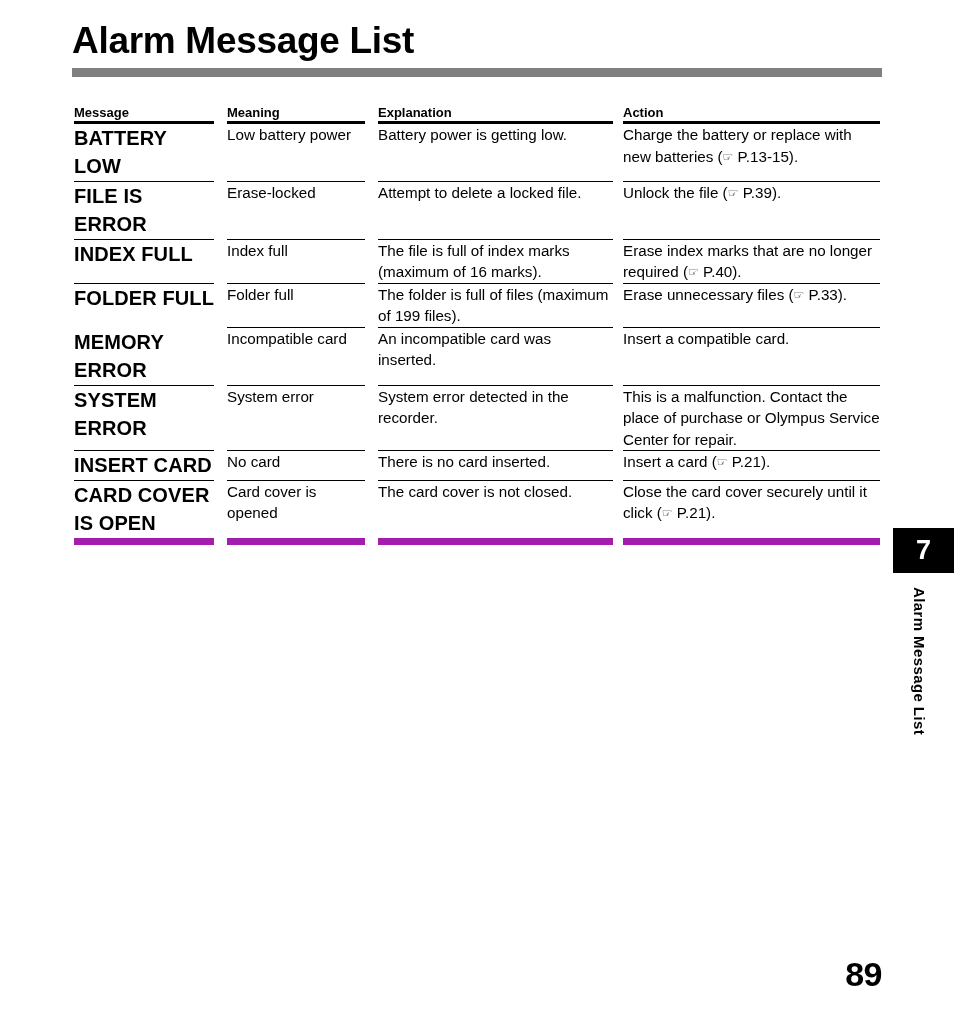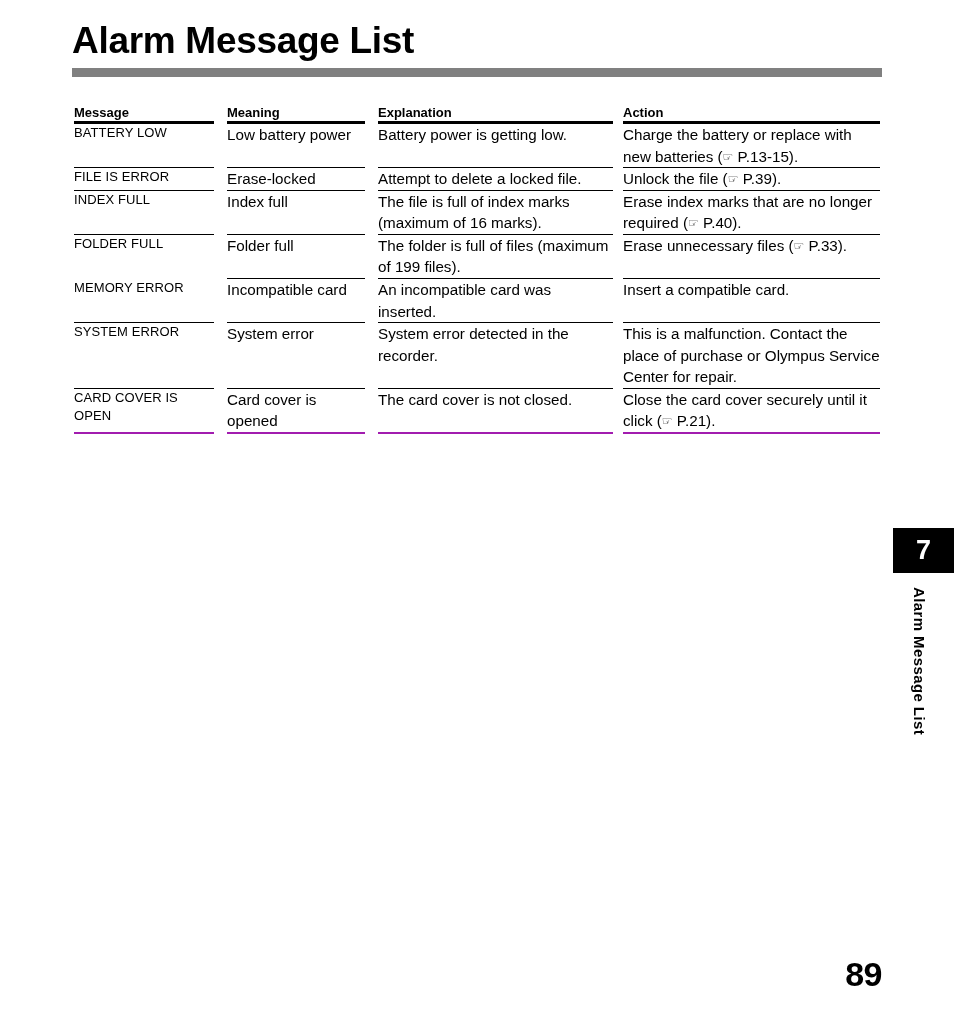--- a/index.html
+++ b/index.html
@@ -73,29 +73,29 @@
   }
 
   
   .cell {
     font-size: 15.2px;
     line-height: 1.42;
     padding: 5px 4px 7px 2px;
     border-bottom: 1px solid #000;
   }
   .cell.msg {
-    font-weight: normal;
-    font-size: 13px;
+    font-weight: bold;
+    font-size: 20px;
     letter-spacing: 0.1px;
     margin-left: 24px;
   }
   
   .cell.no-rule { border-bottom: 0; }
   
-  .cell.thick-bottom { border-bottom: 2px solid #a21caf; }
+  .cell.thick-bottom { border-bottom: 7px solid #a21caf; }
 
   .ref-icon {
     font-size: 12px;
     vertical-align: 1px;
     letter-spacing: 0;
   }
 
   
   #side-tab {
     position: absolute;
@@ -212,20 +212,29 @@
       <tr>
         <td class="cell msg">SYSTEM ERROR</td>
         <td class="gapcell"></td>
         <td class="cell ">System error</td>
         <td class="gapcell"></td>
         <td class="cell ">System error detected in the recorder.</td>
         <td class="gapcell"></td>
         <td class="cell "><span>This is a malfunction. Contact the place of purchase or Olympus Service Center for repair.</span><span></span></td>
       </tr>
       <tr>
+        <td class="cell msg">INSERT CARD</td>
+        <td class="gapcell"></td>
+        <td class="cell ">No card</td>
+        <td class="gapcell"></td>
+        <td class="cell ">There is no card inserted.</td>
+        <td class="gapcell"></td>
+        <td class="cell "><span>Insert a card (</span><span class="ref-icon">☞</span><span> P.21).</span></td>
+      </tr>
+      <tr>
         <td class="cell msg thick-bottom">CARD  COVER IS OPEN</td>
         <td class="gapcell"></td>
         <td class="cell  thick-bottom">Card cover is opened</td>
         <td class="gapcell"></td>
         <td class="cell  thick-bottom">The card cover is not closed.</td>
         <td class="gapcell"></td>
         <td class="cell  thick-bottom"><span>Close the card cover securely until it click (</span><span class="ref-icon">☞</span><span> P.21).</span></td>
       </tr>
     </tbody>
 </table>

